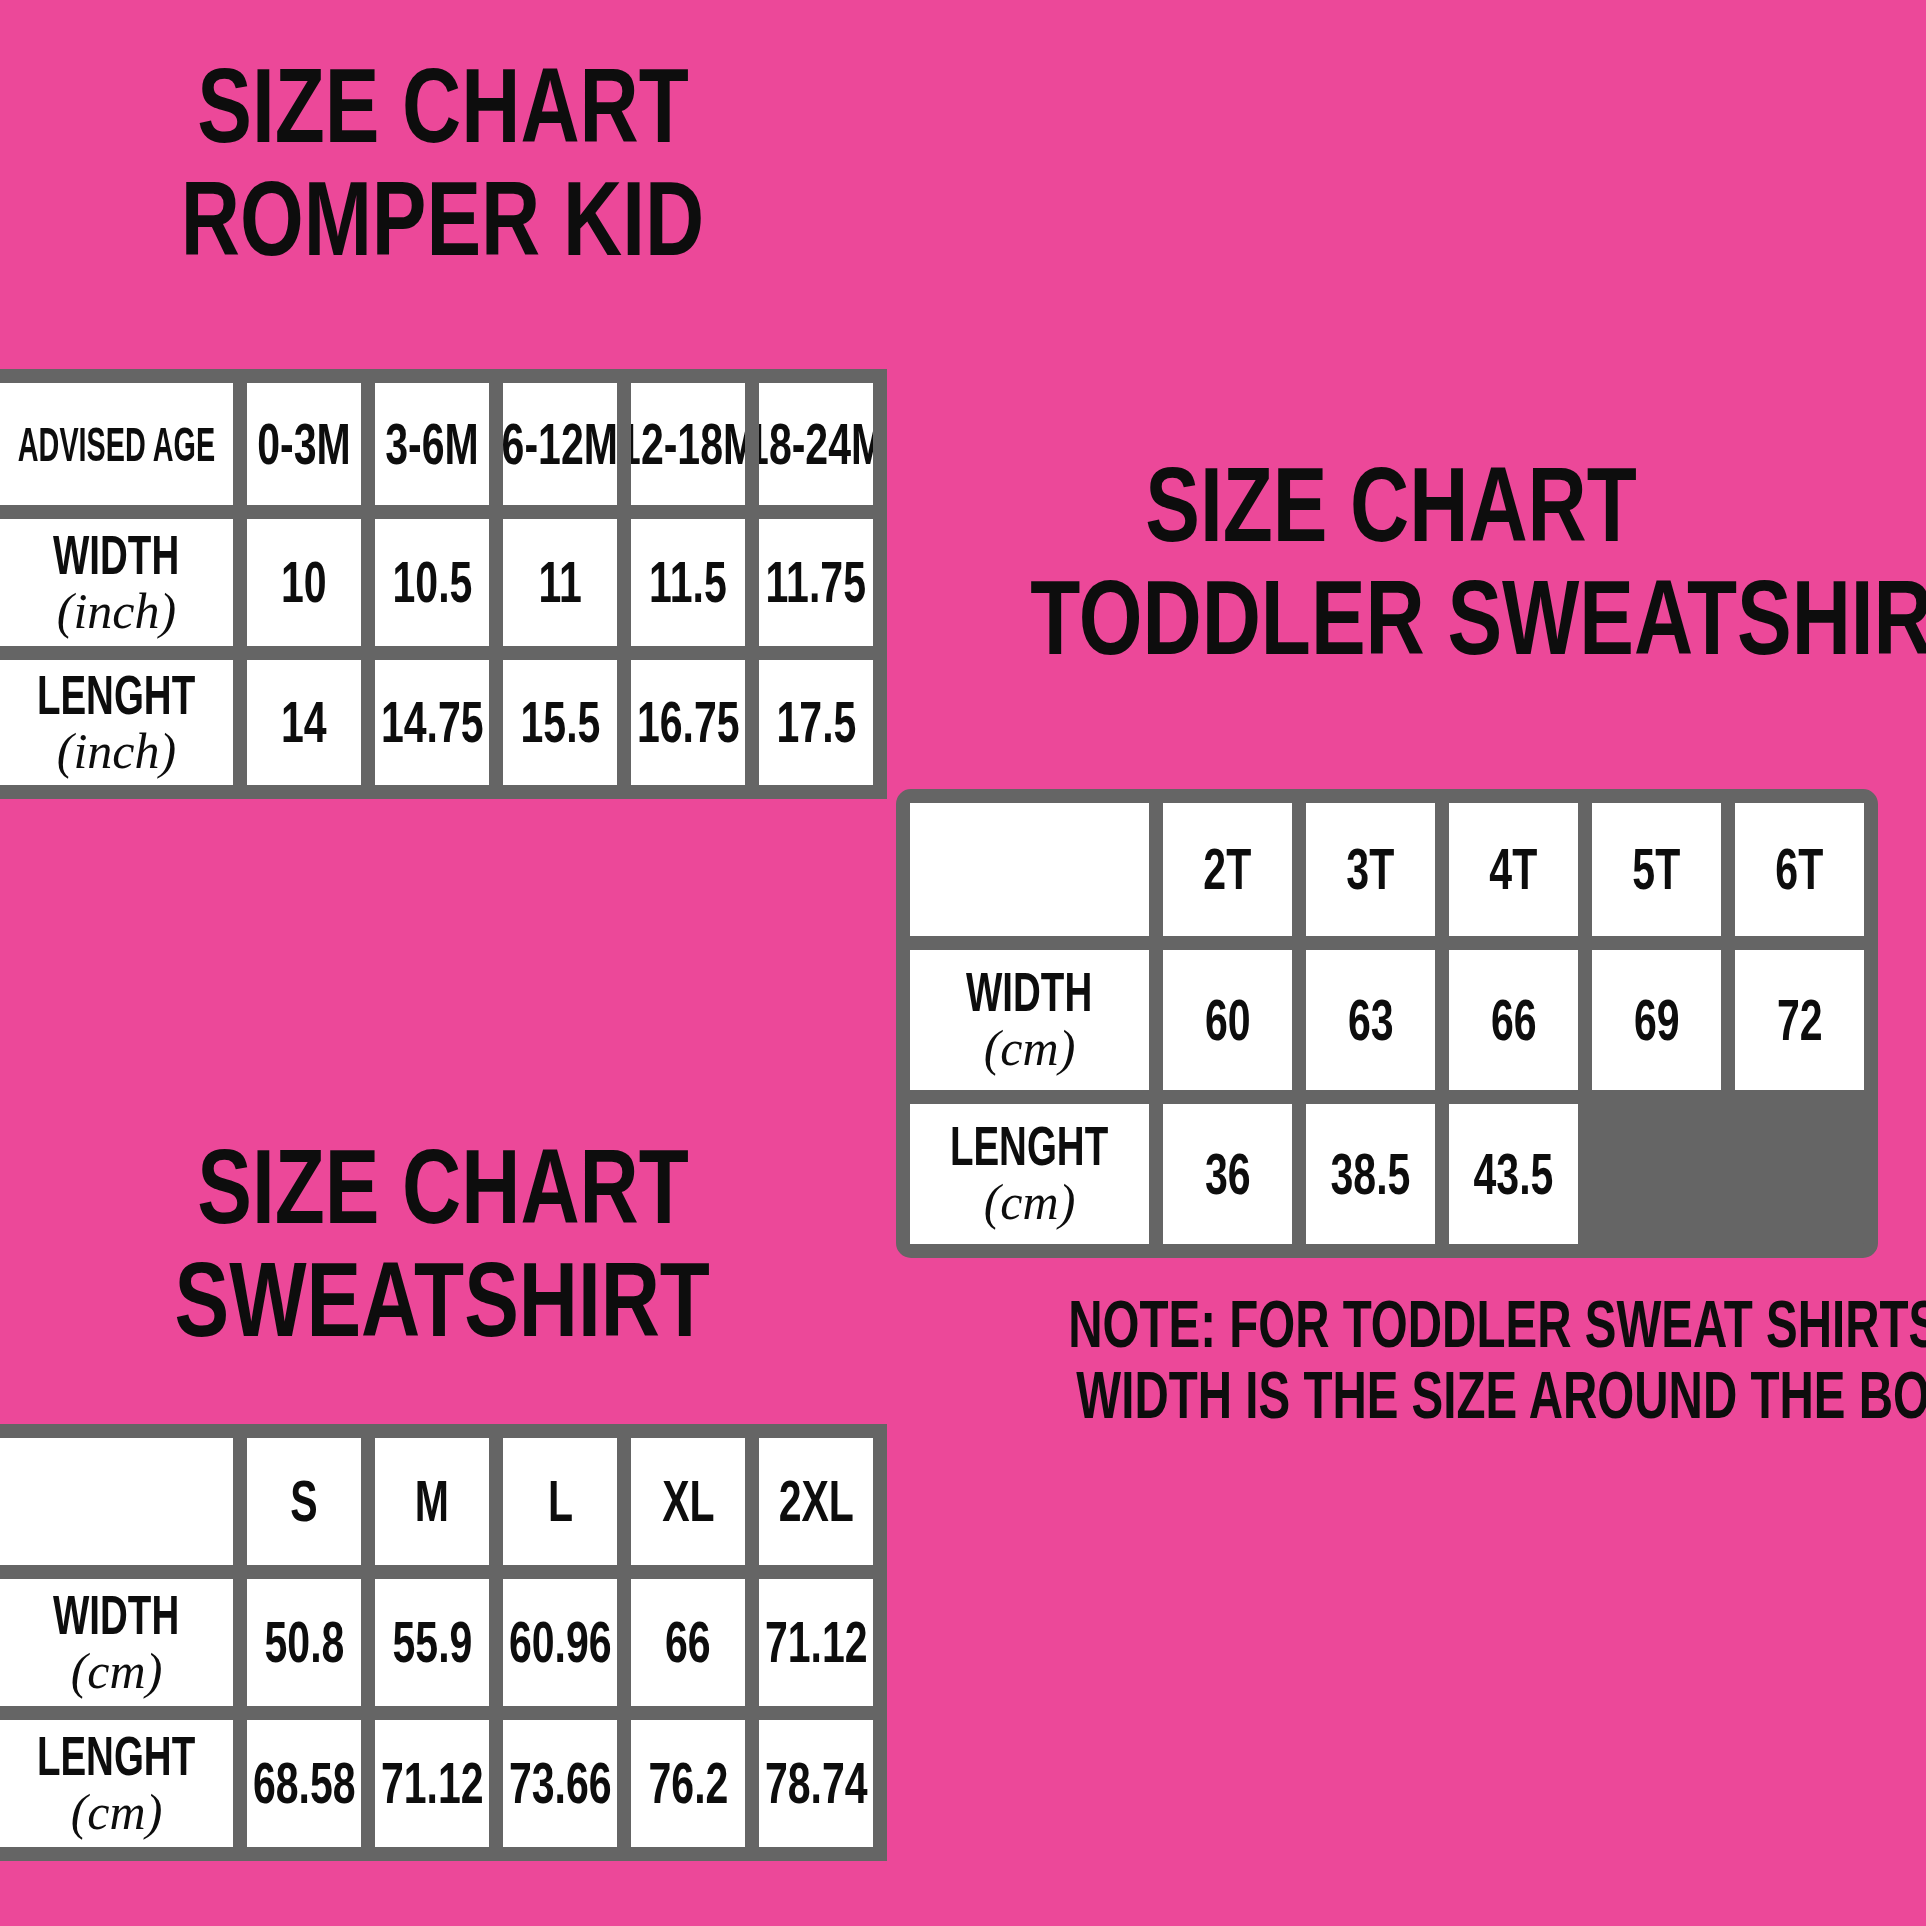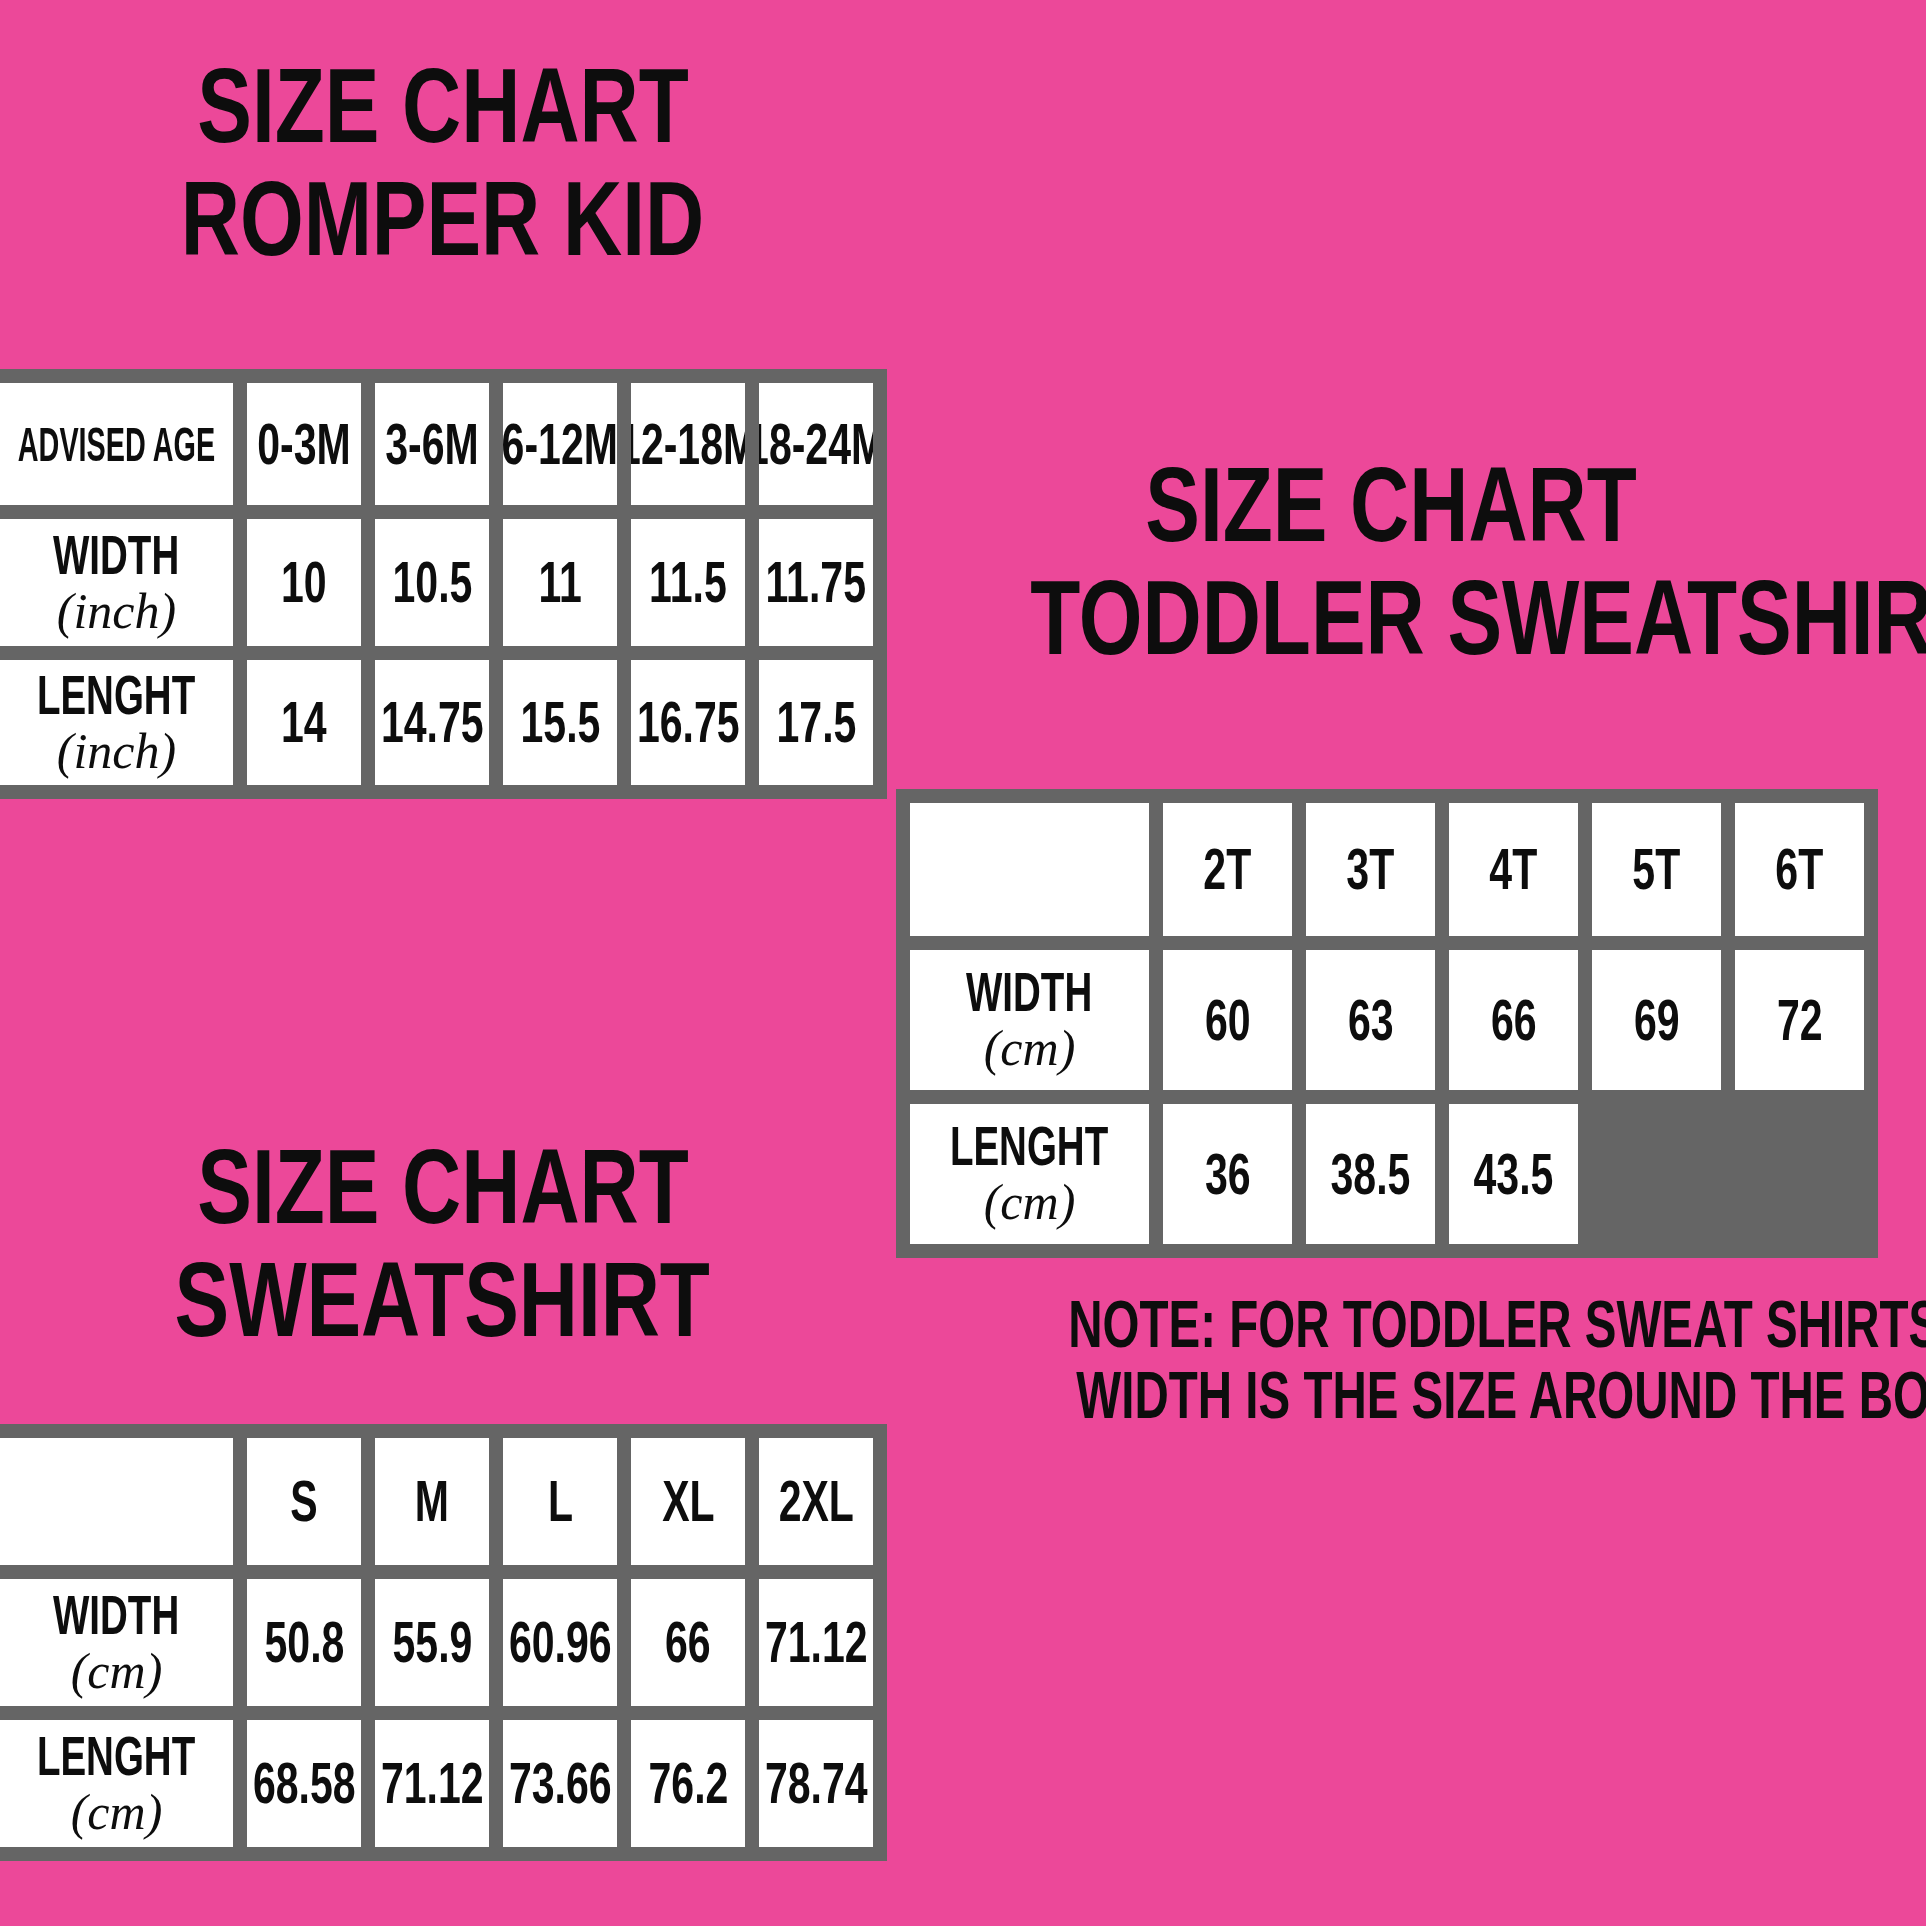--- a/index.html
+++ b/index.html
@@ -37,21 +37,21 @@
 
   
   .tbl{
     position:absolute;
     display:grid;
     gap:14px;
     border:14px solid #656565;
     background:#656565;
   }
   .romper{left:-14px;top:369px;grid-template-columns:233px repeat(5,114px);grid-template-rows:122px 127px 125px;}
-  .toddler{left:896px;top:789px;grid-template-columns:239px repeat(5,129px);grid-template-rows:133px 140px 140px;}
+  .toddler{left:896px;top:789px;grid-template-columns:239px repeat(5,129px);grid-template-rows:133px 140px 140px;border-radius:15px;}
   .sweat{left:-14px;top:1424px;grid-template-columns:233px repeat(5,114px);grid-template-rows:127px 127px 127px;}
 
   .cell{
     background:#ffffff;
     display:flex;
     flex-direction:column;
     align-items:center;
     justify-content:center;
     overflow:hidden;
   }

